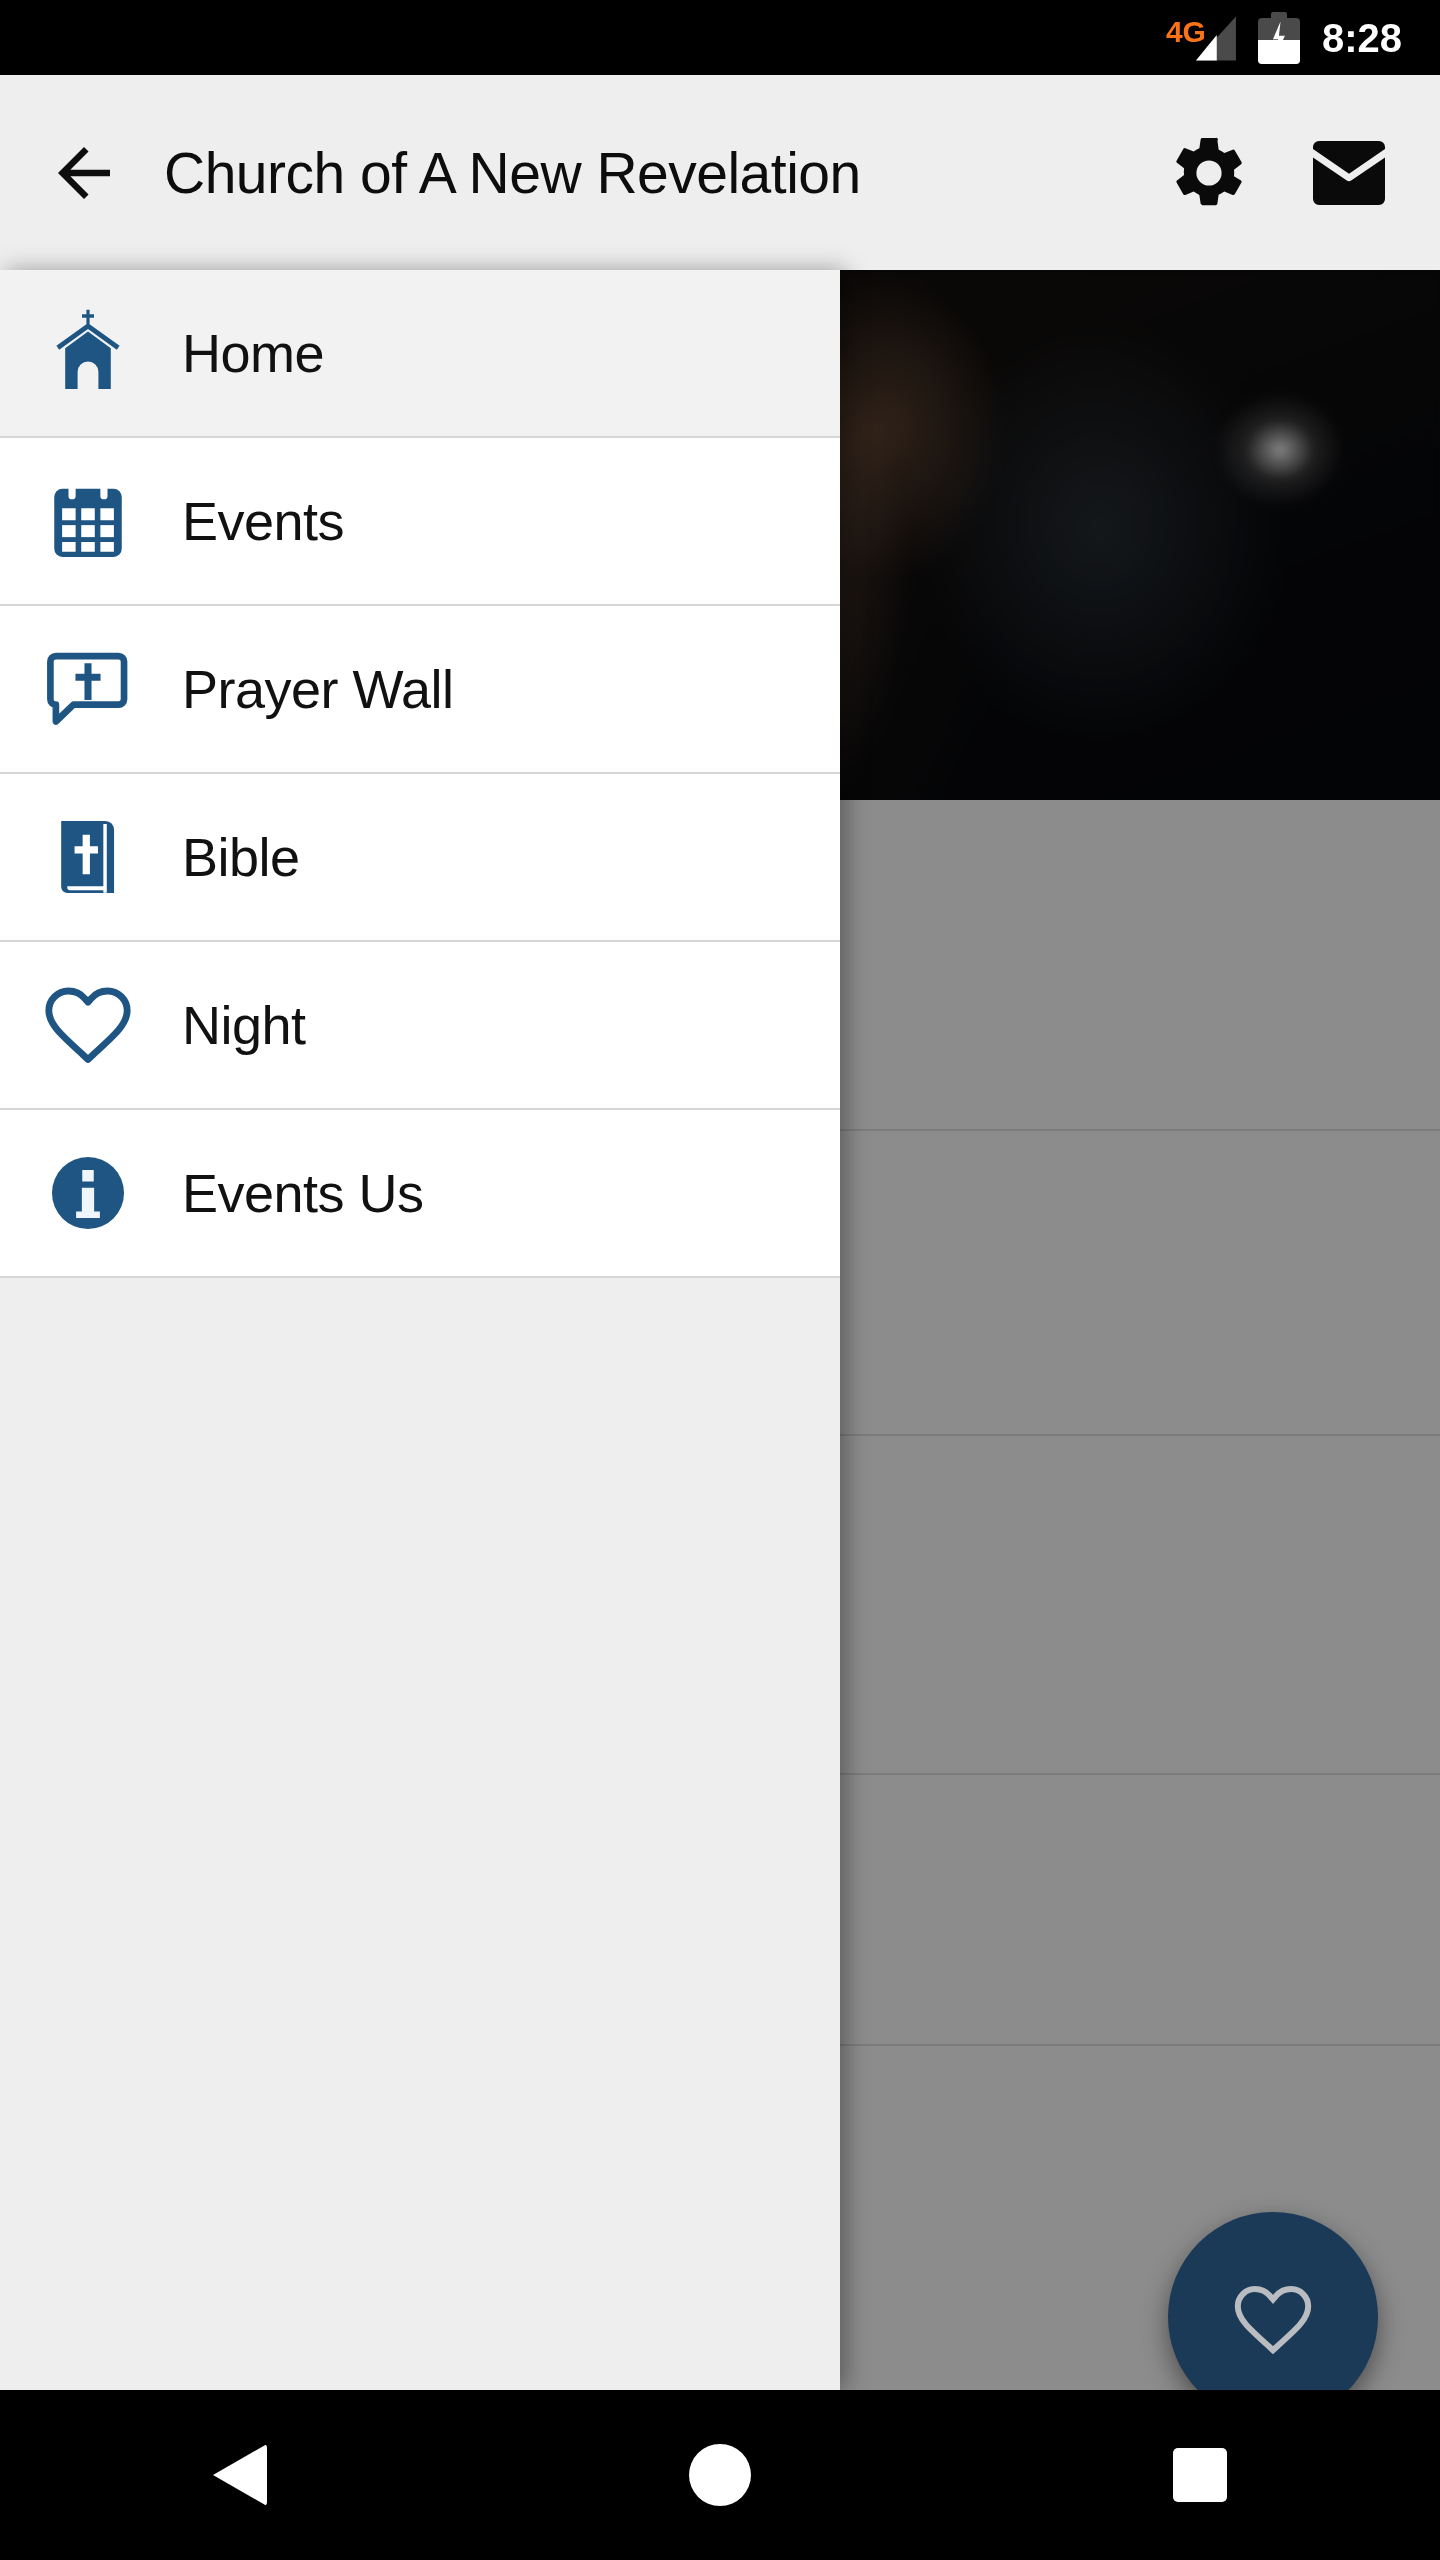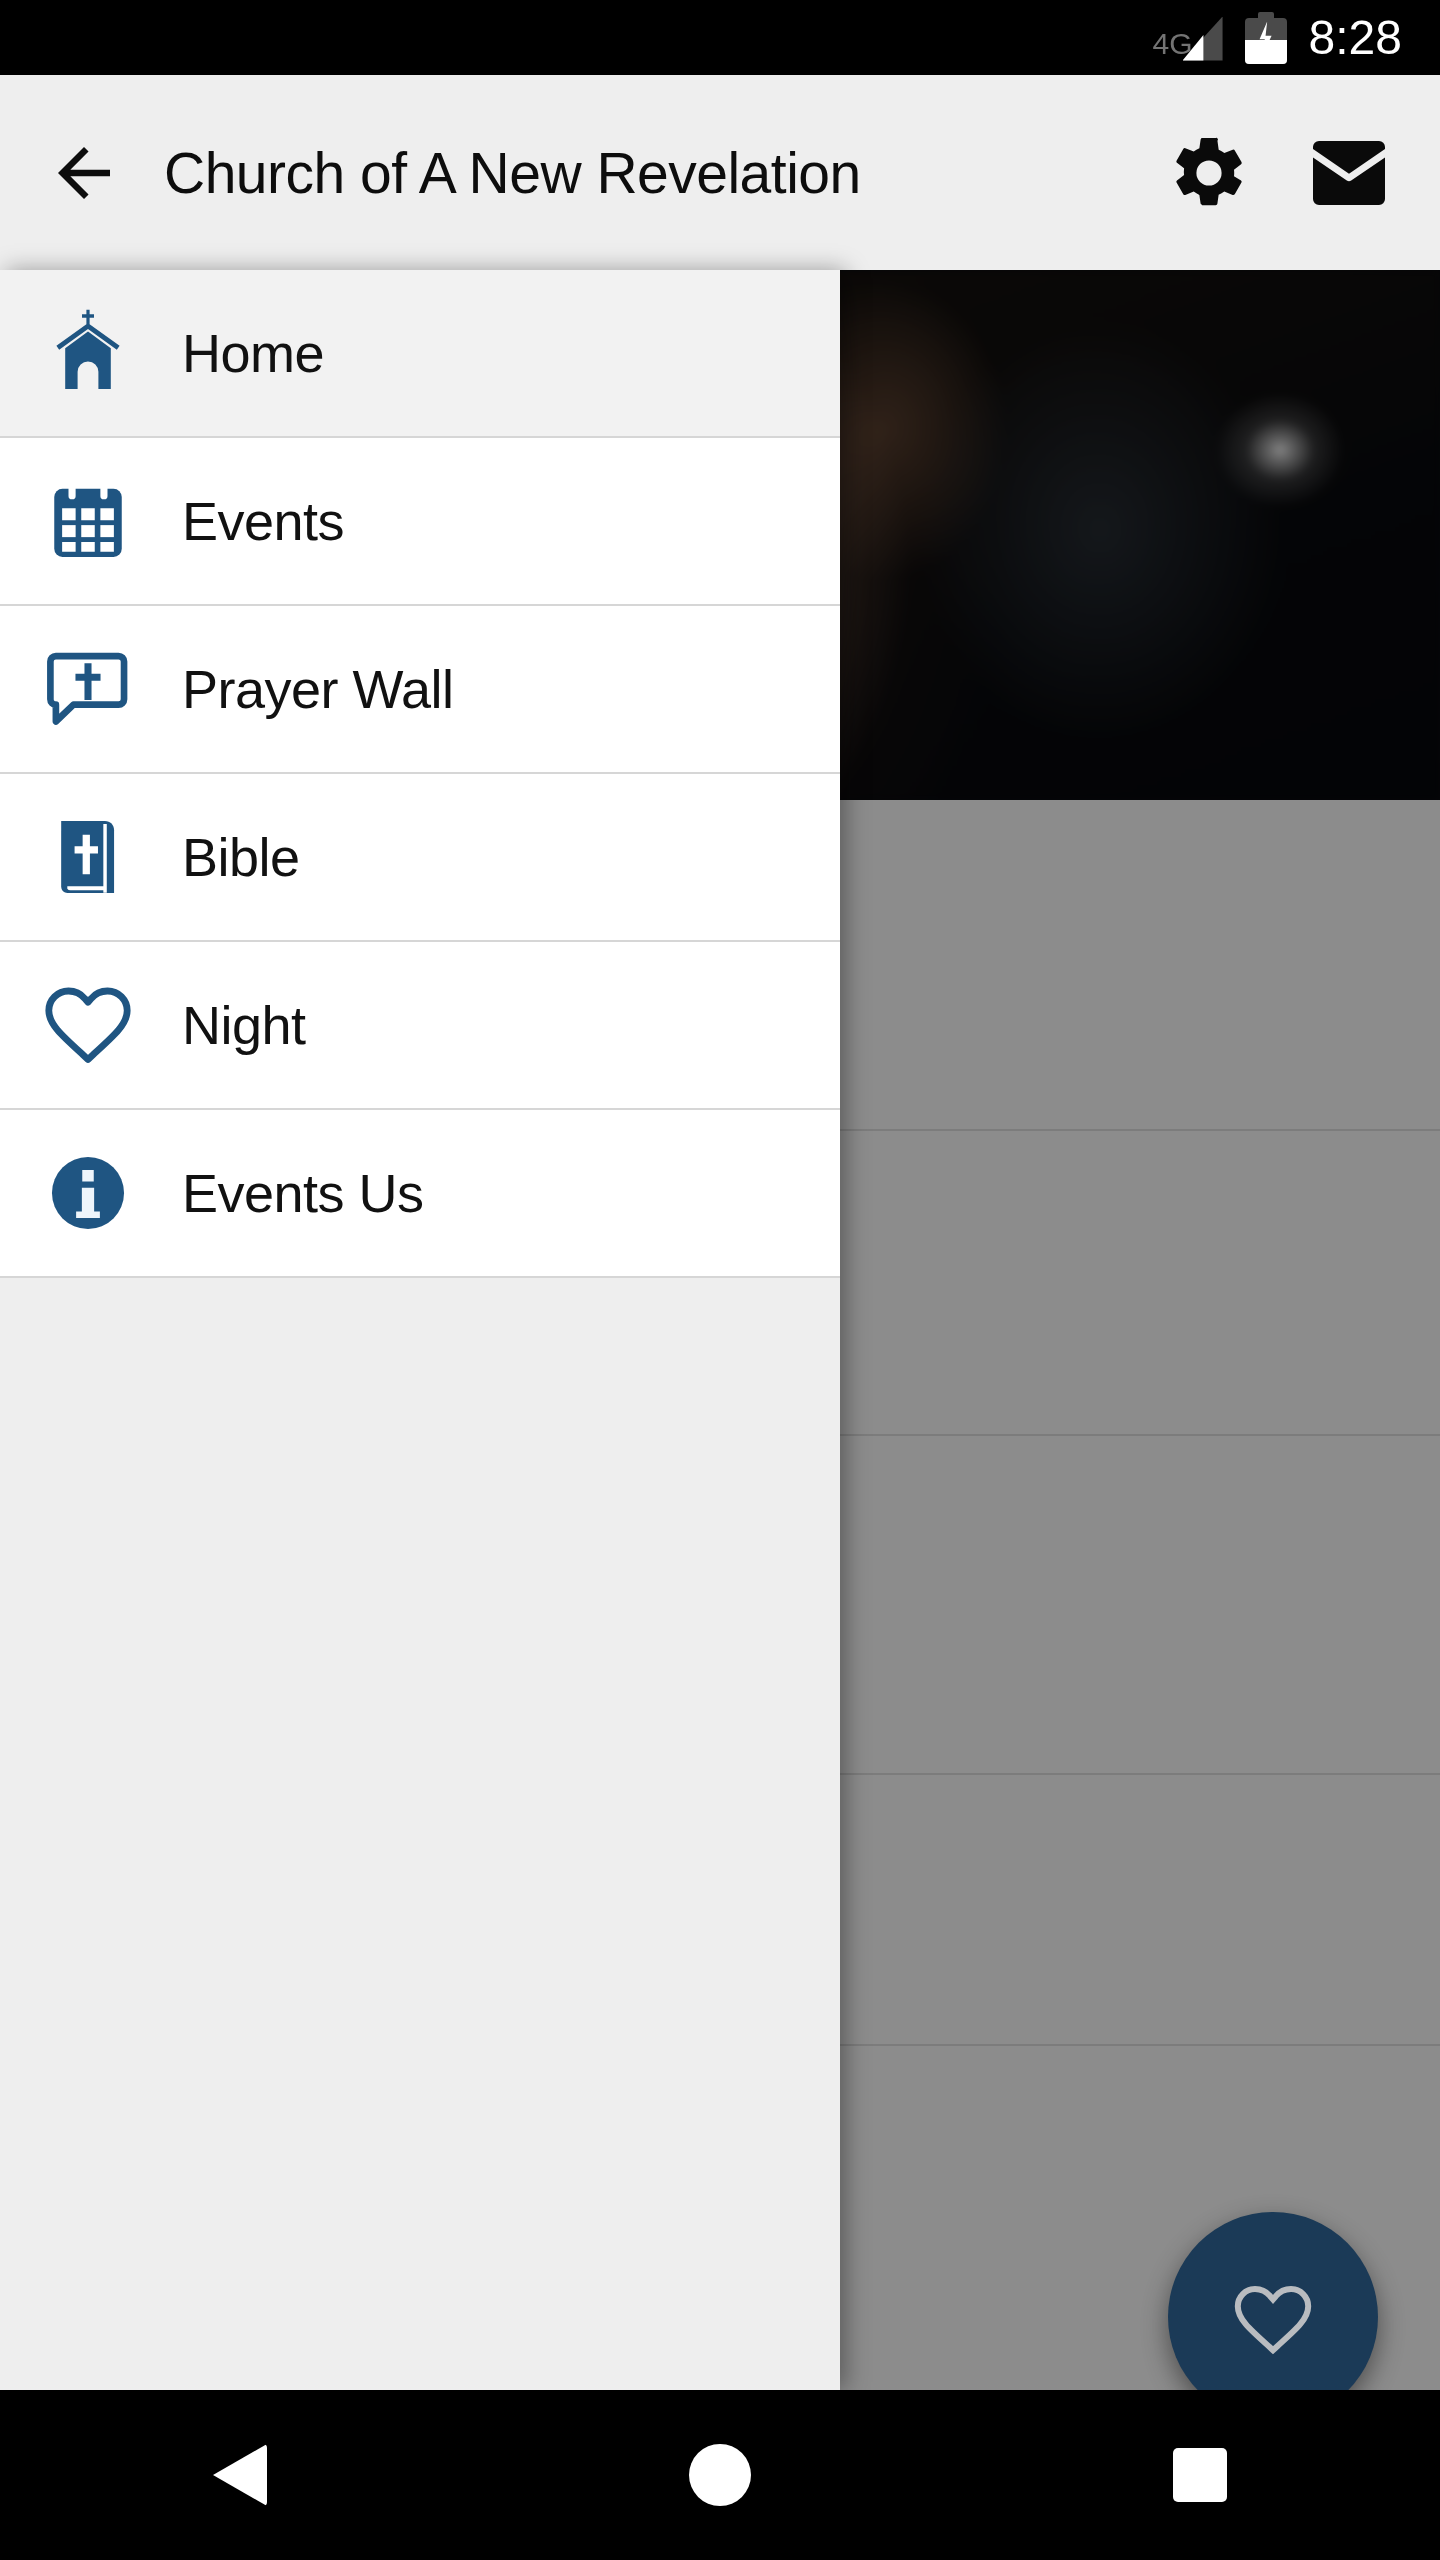--- a/index.html
+++ b/index.html
@@ -8,21 +8,21 @@
 
   .phone { position:relative; width:1440px; height:2560px; overflow:hidden; background:#fff; }
 
   
   .statusbar {
     position:absolute; top:0; left:0; width:1440px; height:75px;
     background:#000; display:flex; align-items:center; justify-content:flex-end;
     padding-right:38px; gap:22px;
   }
   .sb-signal { position:relative; width:70px; height:46px; display:flex; align-items:flex-end; }
-  .sb-4g { color:#737373; font-size:30px; font-weight:400; line-height:1; margin-right:3px; align-self:flex-start; margin-top:14px;}
+  .sb-4g { color:#f97316; font-size:30px; font-weight:700; line-height:1; margin-right:3px; align-self:flex-start; margin-top:2px;}
   .tri-wrap { position:relative; width:40px; height:44px; }
   .tri-bg {
     position:absolute; right:0; bottom:0; width:40px; height:44px;
     background:#4a4a4a;
     clip-path:polygon(100% 0,100% 100%,0 100%);
   }
   .tri-fg {
     position:absolute; right:0; bottom:0; width:40px; height:44px;
     background:#fff;
     clip-path:polygon(52% 42%,52% 100%,0 100%);
@@ -31,21 +31,21 @@
   .sb-batt .shell {
     position:absolute; left:0; top:6px; width:42px; height:46px;
     background:#4a4a4a; border-radius:4px;
   }
   .sb-batt .nub { position:absolute; left:13px; top:0px; width:16px; height:8px; background:#4a4a4a; border-radius:2px 2px 0 0;}
   .sb-batt .fill { position:absolute; left:0; bottom:0; width:42px; height:24px; background:#fff; border-radius:0 0 4px 4px;}
   .sb-batt .bolt {
     position:absolute; left:11px; top:10px; width:20px; height:34px; background:#fff;
     clip-path:polygon(58% 0,20% 52%,46% 52%,34% 100%,80% 42%,50% 42%);
   }
-  .sb-time { color:#fff; font-size:48px; font-weight:400; letter-spacing:0px; line-height:1; }
+  .sb-time { color:#fff; font-size:40px; font-weight:700; letter-spacing:0px; line-height:1; }
 
   
   .appbar {
     position:absolute; top:75px; left:0; width:1440px; height:195px;
     background:#eeeeee; display:flex; align-items:center; padding:0 36px;
   }
   .ab-back { width:96px; height:96px; display:flex; align-items:center; justify-content:center; cursor:pointer;}
   .ab-title {
     flex:1; font-size:57px; color:#0d0d0d; font-weight:400;
     margin-left:32px; white-space:nowrap; letter-spacing:-0.5px;

